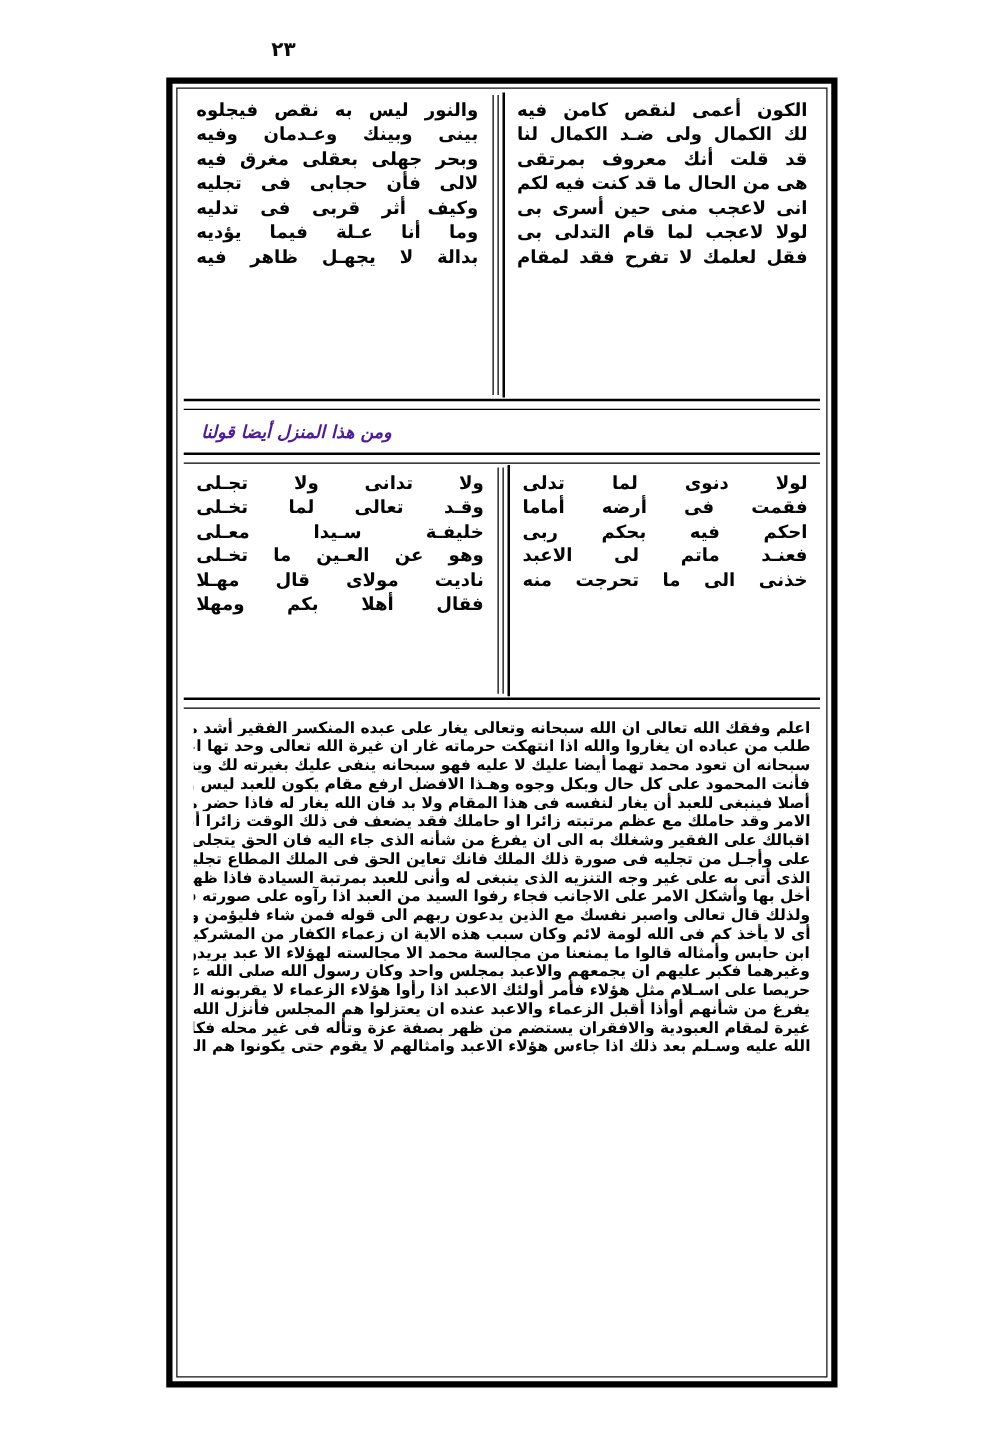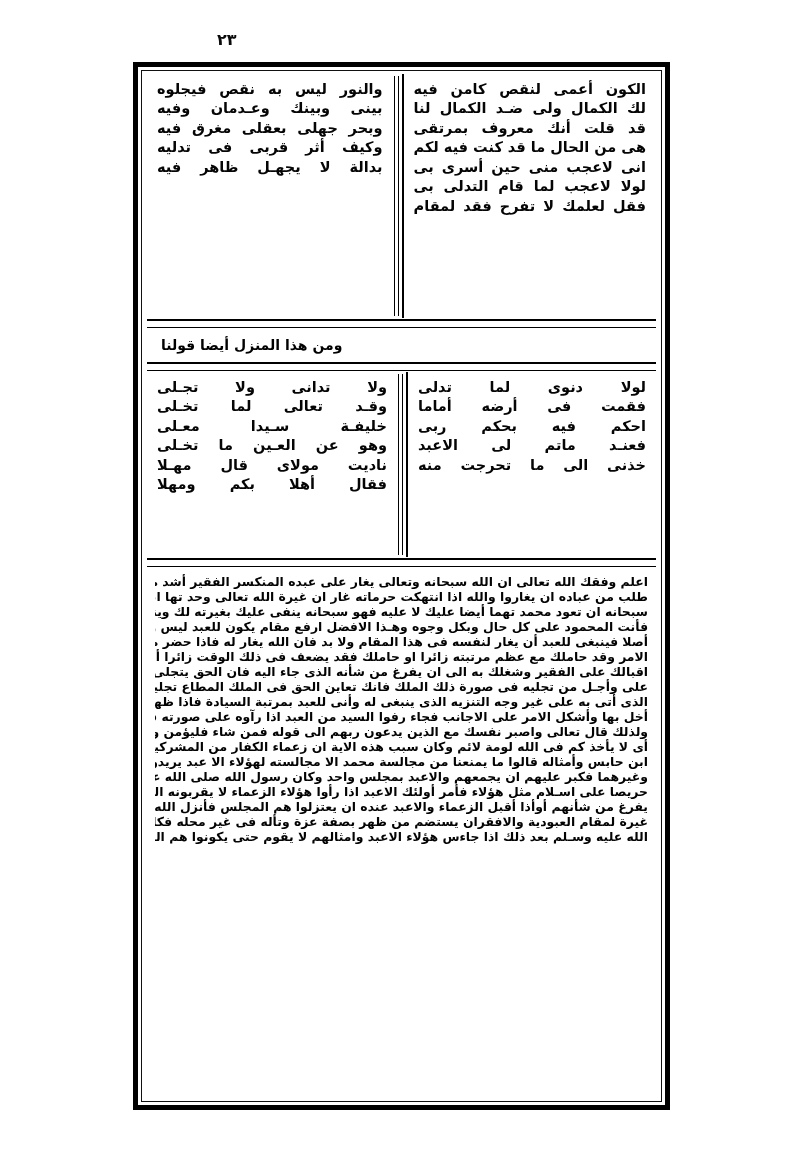--- a/index.html
+++ b/index.html
@@ -119,23 +119,24 @@
   #heading-band {
     flex: 0 0 auto;
     padding: 6px 14px 7px 14px;
     direction: rtl;
     text-align: left;
   }
   #heading-text {
     font-size: 14px;
     font-weight: 700;
     letter-spacing: 0.3px;
-    color: #000000;
+    color: #4c1d95;
     white-space: nowrap;
     display: inline-block;
+    font-style: italic;
   }
 
   
   #prose-block {
     flex: 1 1 auto;
     direction: rtl;
     padding: 6px 8px 4px 8px;
     box-sizing: border-box;
     display: flex;
     flex-direction: column;
@@ -172,21 +173,23 @@
         <div class="verse-line stretch">هى من الحال ما قد كنت فيه لكم</div>
         <div class="verse-line stretch">انى لاعجب منى حين أسرى بى</div>
         <div class="verse-line stretch">لولا لاعجب لما قام التدلى بى</div>
         <div class="verse-line stretch">فقل لعلمك لا تفرح فقد لمقام</div>
       </div>
       <div class="col-divider"></div>
       <div class="verse-col">
         <div class="verse-line stretch">والنور ليس به نقص فيجلوه</div>
         <div class="verse-line stretch">بينى وبينك وعـدمان وفيه</div>
         <div class="verse-line stretch">وبحر جهلى بعقلى مغرق فيه</div>
+        <div class="verse-line stretch">لالى فأن حجابى فى تجليه</div>
         <div class="verse-line stretch">وكيف أثر قربى فى تدليه</div>
+        <div class="verse-line stretch">وما أنا عـلة فيما يؤديه</div>
         <div class="verse-line stretch">بدالة لا يجهـل ظاهر فيه</div>
       </div>
     </div>
 
     <div class="rule-double"></div>
 
     <div id="heading-band">
       <span id="heading-text">ومن هذا المنزل أيضا قولنا</span>
     </div>
 

